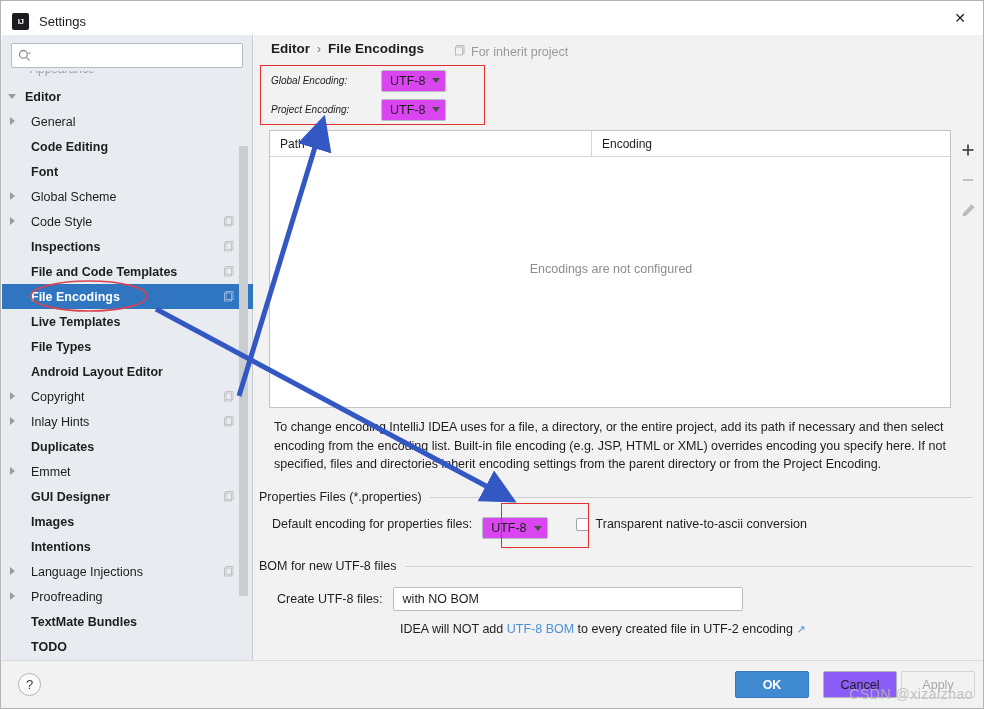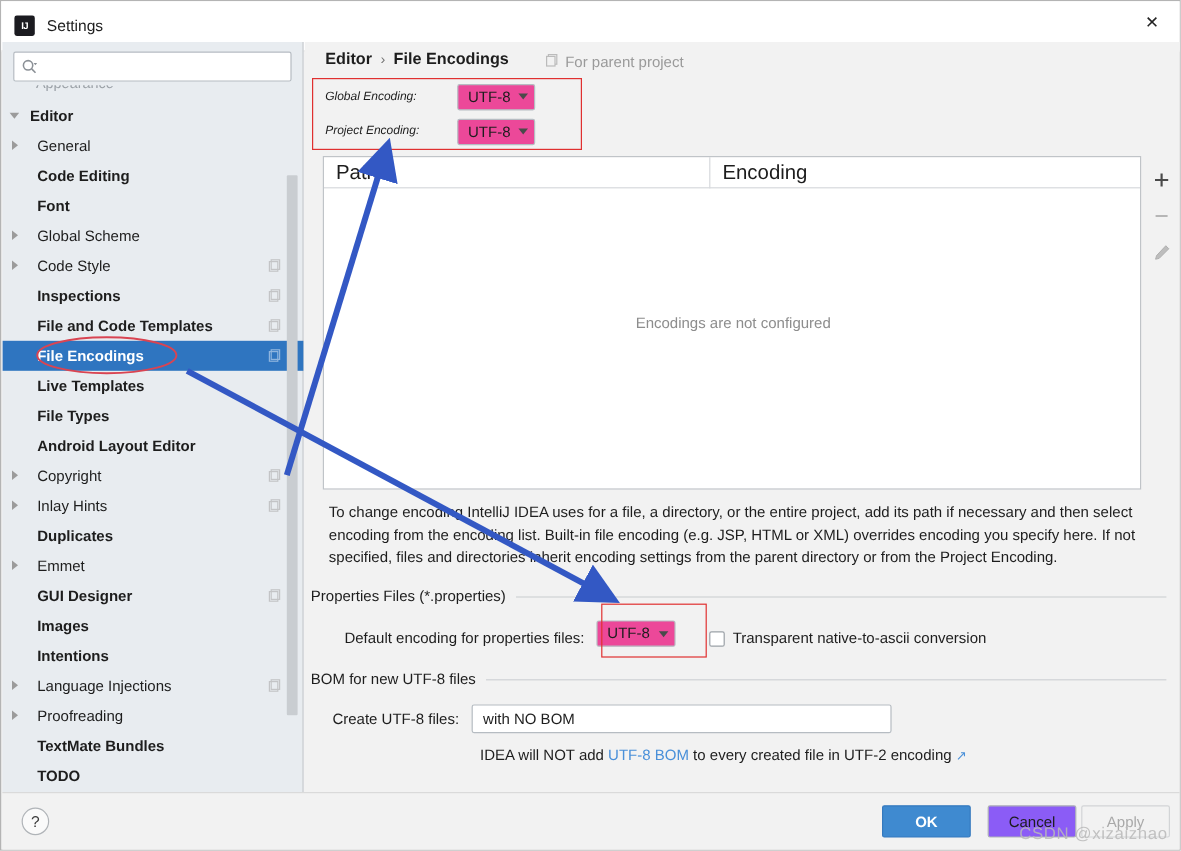--- a/index.html
+++ b/index.html
@@ -180,21 +180,21 @@
     position: absolute; left: 17px; top: 31px;
     width: 225px; height: 58px;
   }
   .enc-row {
     display: flex; align-items: center;
     height: 29px;
   }
   .enc-label { font-size: 10px; width: 110px; font-style: italic; }
   .combo {
     border: 1px solid #b6bcc2;
-    background: #ec4899;
+    background: #d946ef;
     border-radius: 2px;
     height: 22px;
     display: inline-flex; align-items: center;
     padding: 0 5px 0 8px;
     cursor: pointer;
     min-width: 62px;
     font-size: 12.5px;
   }
   .combo .cv { flex: 1; }
   .combo .caret {
@@ -219,21 +219,21 @@
     background: #fff;
     border: 1px solid #c0c4c8;
   }
   .thead {
     display: flex;
     height: 26px;
     border-bottom: 1px solid #d6d9dc;
     align-items: center;
   }
   .th {
-    font-size: 17px;
+    font-size: 12px;
     padding-left: 10px;
     display: flex; align-items: center;
     height: 26px;
     cursor: pointer;
   }
   .th.path { width: 322px; border-right: 1px solid #d6d9dc; }
   .th .sortarrow {
     margin-left: 6px;
     border-bottom: 5px solid #8b8b8b;
     border-left: 4px solid transparent;
@@ -275,22 +275,22 @@
     font-size: 12.5px;
     white-space: nowrap;
   }
   .group-title .line {
     flex: 1; height: 1px; background: #cfd2d5; margin-left: 8px;
   }
   #grp-props { top: 455px; }
   #grp-bom   { top: 524px; }
 
   .prop-row {
-    display: flex; align-items: flex-end;
-    margin-top: 13px; margin-left: 28px;
+    display: flex; align-items: flex-start;
+    margin-top: 13px; margin-left: 13px;
   }
   .prop-label { font-size: 12.5px; margin-right: 10px; }
   .chk-wrap { display: flex; align-items: center; margin-left: 28px; cursor: pointer; }
   .chk {
     width: 13px; height: 13px;
     border: 1px solid #9ba1a7;
     background: #fff; border-radius: 2px;
     margin-right: 7px;
   }
   .chk-label { font-size: 12.5px; }
@@ -519,21 +519,21 @@
       <span>File Encodings</span>
     </div>
 
     <div class="for-project">
       <span class="pi">
         <svg width="12" height="12" viewBox="0 0 12 12">
           <rect x="3" y="1.5" width="7" height="8" fill="none" stroke="#a5a5a5" stroke-width="1"></rect>
           <rect x="1.5" y="3" width="7" height="8" fill="#f2f2f2" stroke="#a5a5a5" stroke-width="1"></rect>
         </svg>
       </span>
-      <span>For parent project</span>
+      <span>For inherit project</span>
     </div>
 
     <div class="enc-block">
       <div class="enc-row">
         <span class="enc-label">Global Encoding:</span>
         <span class="combo">
           <span class="cv">UTF-8</span>
           <span class="caret"></span>
         </span>
       </div>

